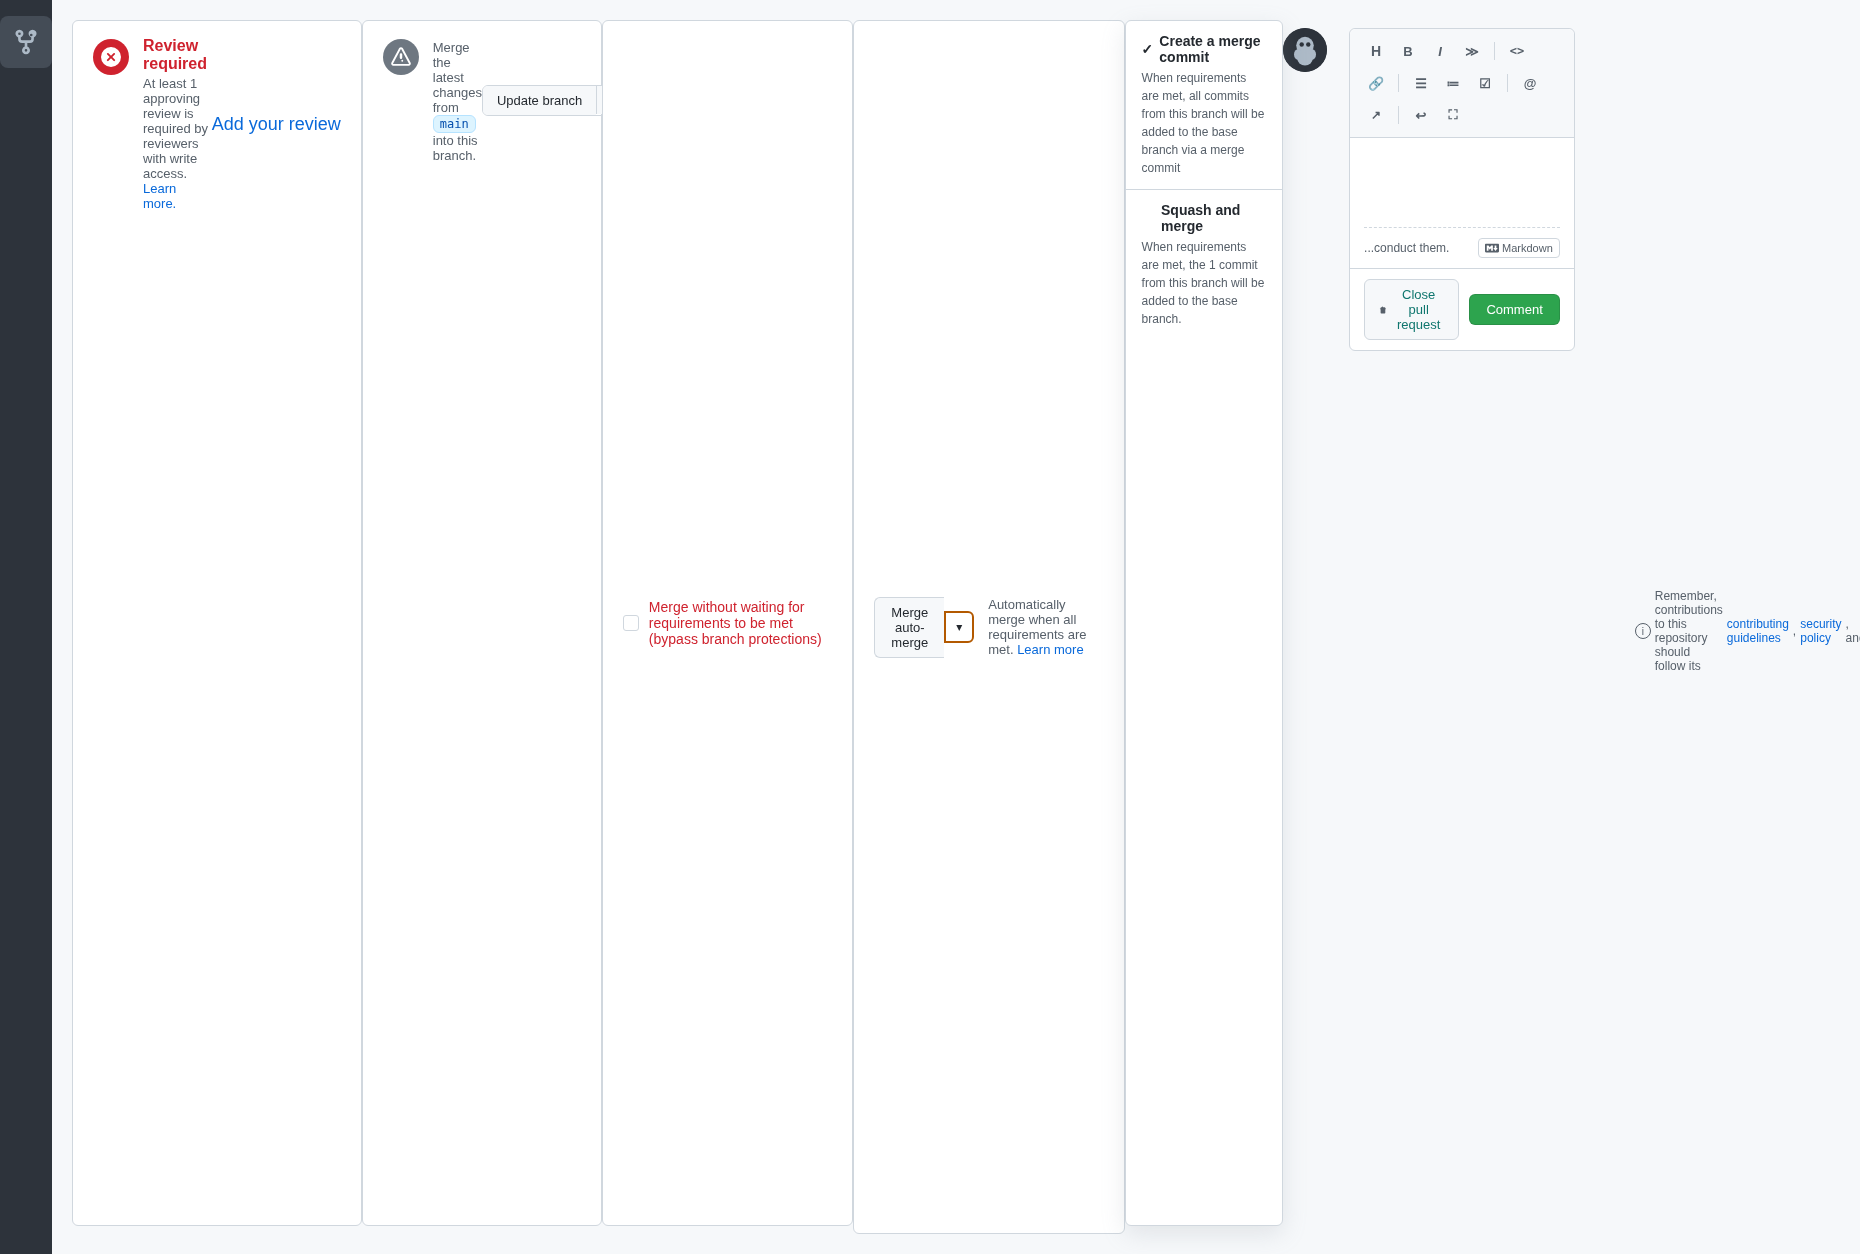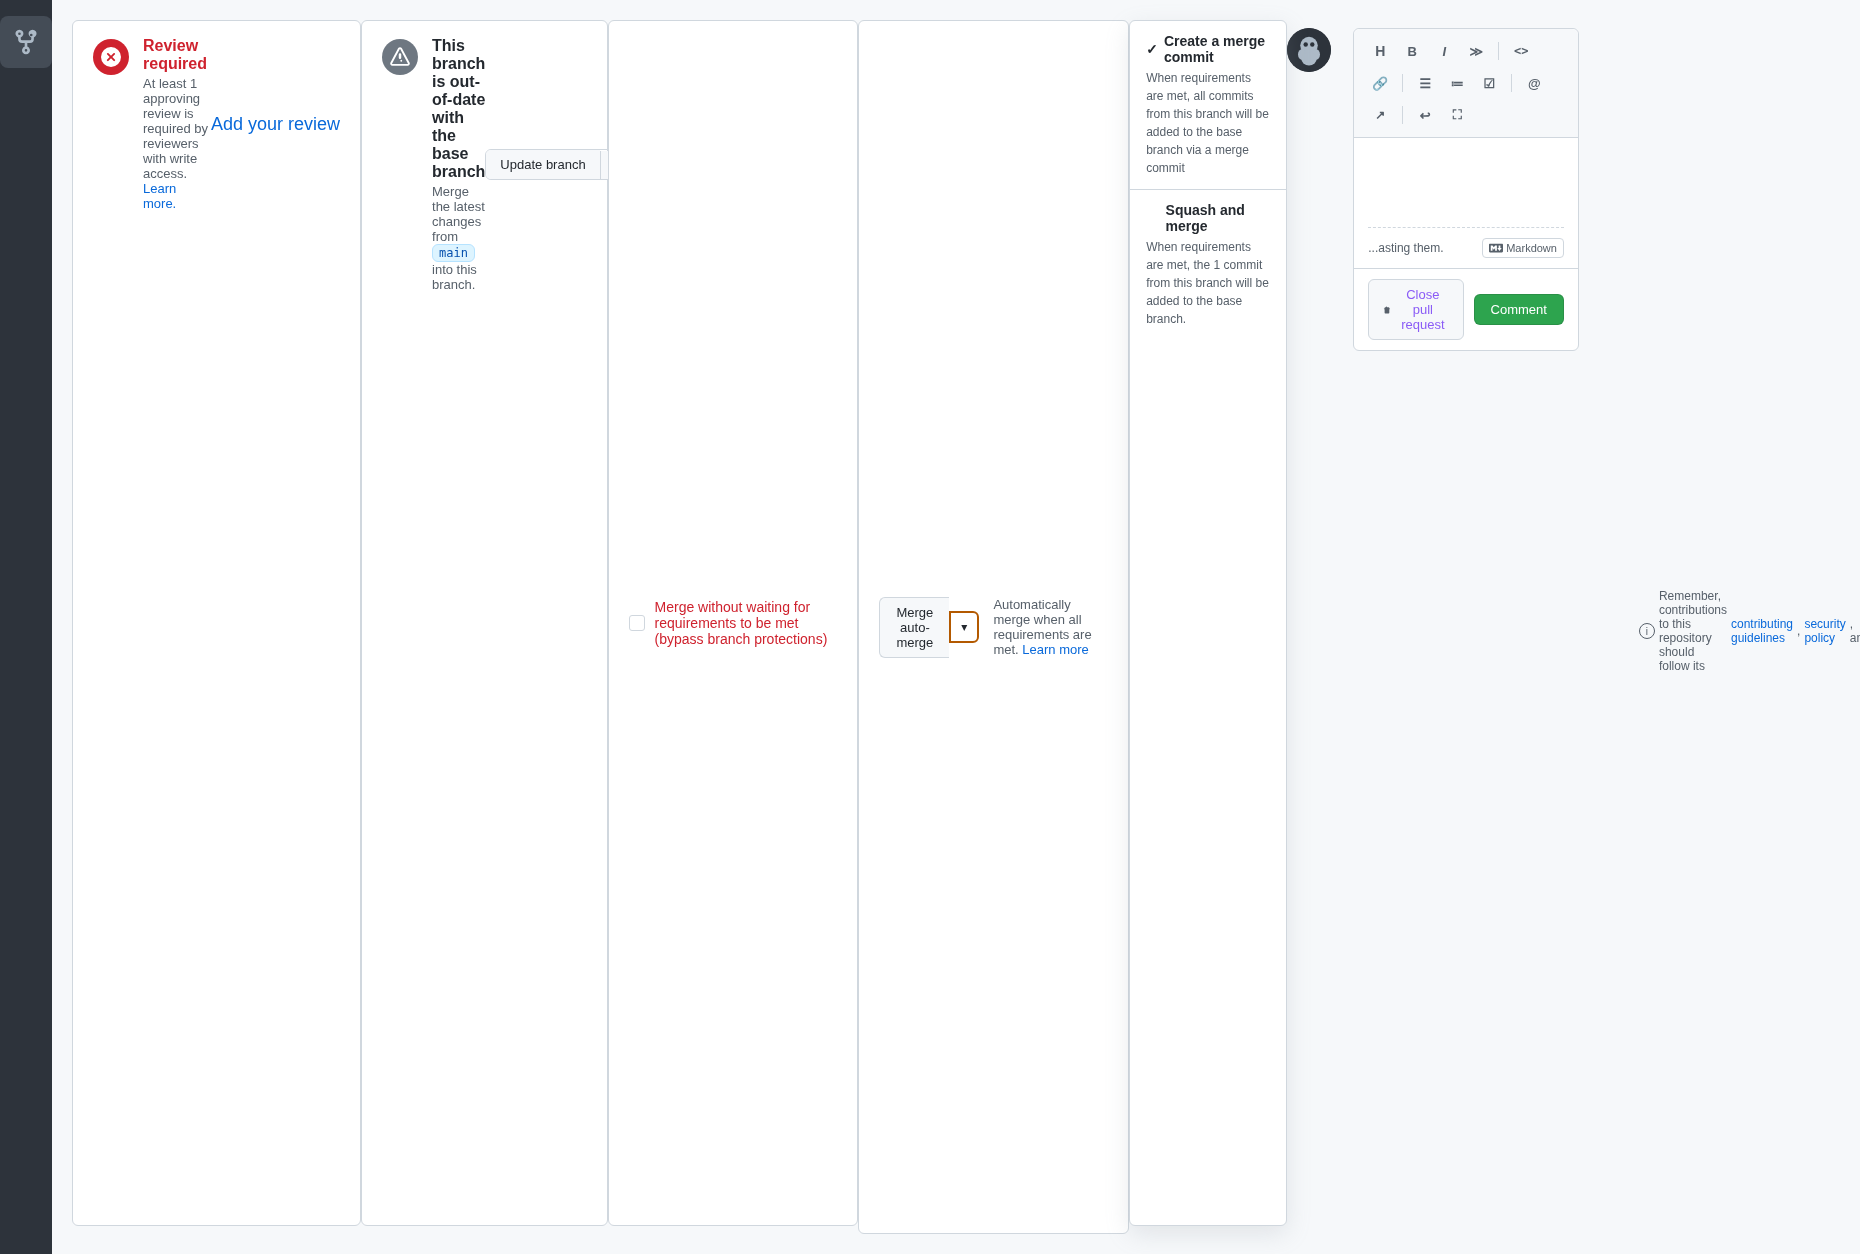--- a/index.html
+++ b/index.html
@@ -312,21 +312,21 @@
       display: flex;
       align-items: center;
       gap: 6px;
       padding: 7px 14px;
       background: #f6f8fa;
       border: 1px solid #d0d7de;
       border-radius: 6px;
       cursor: pointer;
       font-size: 13px;
       font-weight: 500;
-      color: #8b5cf6;
+      color: #0f766e;
     }
     .comment-btn {
       padding: 7px 16px;
       background: #2da44e;
       border: 1px solid rgba(27,31,36,0.15);
       border-radius: 6px;
       cursor: pointer;
       font-size: 13px;
       font-weight: 500;
       color: #fff;
@@ -412,21 +412,20 @@
 
 
     <div class="section-card">
       <div class="check-row">
         <div class="check-icon warning">
           <svg viewBox="0 0 16 16" fill="#fff">
             <path d="M6.457 1.047c.659-1.234 2.427-1.234 3.086 0l6.082 11.378A1.75 1.75 0 0 1 14.082 15H1.918a1.75 1.75 0 0 1-1.543-2.575zm1.763.707a.25.25 0 0 0-.44 0L1.698 13.132a.25.25 0 0 0 .22.368h12.164a.25.25 0 0 0 .22-.368L8.22 1.754zM9.75 11a.75.75 0 1 1-1.5 0 .75.75 0 0 1 1.5 0zM9 8.5V6a1 1 0 0 0-2 0v2.5a1 1 0 0 0 2 0z"></path>
           </svg>
         </div>
         <div class="check-content">
-          <div class="check-title">This branch is out-of-date with the base branch</div>
           <div class="check-sub">
             <span>Merge the latest changes from</span>
             <span class="branch-badge">main</span>
             <span>into this branch.</span>
           </div>
         </div>
         <div class="check-action">
           <div class="update-branch-btn">
             <button class="main-btn">Update branch</button>
             <button class="dropdown-btn">▾</button>
@@ -504,21 +503,21 @@
           <span class="toolbar-icon">@</span>
           <span class="toolbar-icon" style="font-size:12px;">↗</span>
           <span class="toolbar-sep"></span>
           <span class="toolbar-icon">↩</span>
           <span class="toolbar-icon">⛶</span>
         </div>
 
         <div class="textarea-area">
           <div style="min-height:80px; color:#57606a; font-size:13px; border-bottom:1px dashed #d0d7de; margin-bottom:6px;"></div>
           <div style="display:flex; justify-content:space-between; align-items:center; padding-top:4px;">
-            <span style="font-size:12px;color:#57606a;">...asting them.</span>
+            <span style="font-size:12px;color:#57606a;">...conduct them.</span>
             <span class="md-badge">
               <svg viewBox="0 0 16 16" width="14" height="14" fill="#57606a">
                   <path d="M14.85 3H1.15C.52 3 0 3.52 0 4.15v7.69C0 12.48.52 13 1.15 13h13.69c.64 0 1.15-.52 1.15-1.15v-7.7C16 3.52 15.48 3 14.85 3zM9 11H7V8L5.5 9.92 4 8v3H2V5h2l1.5 2L7 5h2v6zm2.99.5L9.5 8H11V5h2v3h1.5l-2.51 3.5z"></path>
                 </svg>
               <span>Markdown</span>
             </span>
           </div>
         </div>
 
         <div class="comment-footer">

